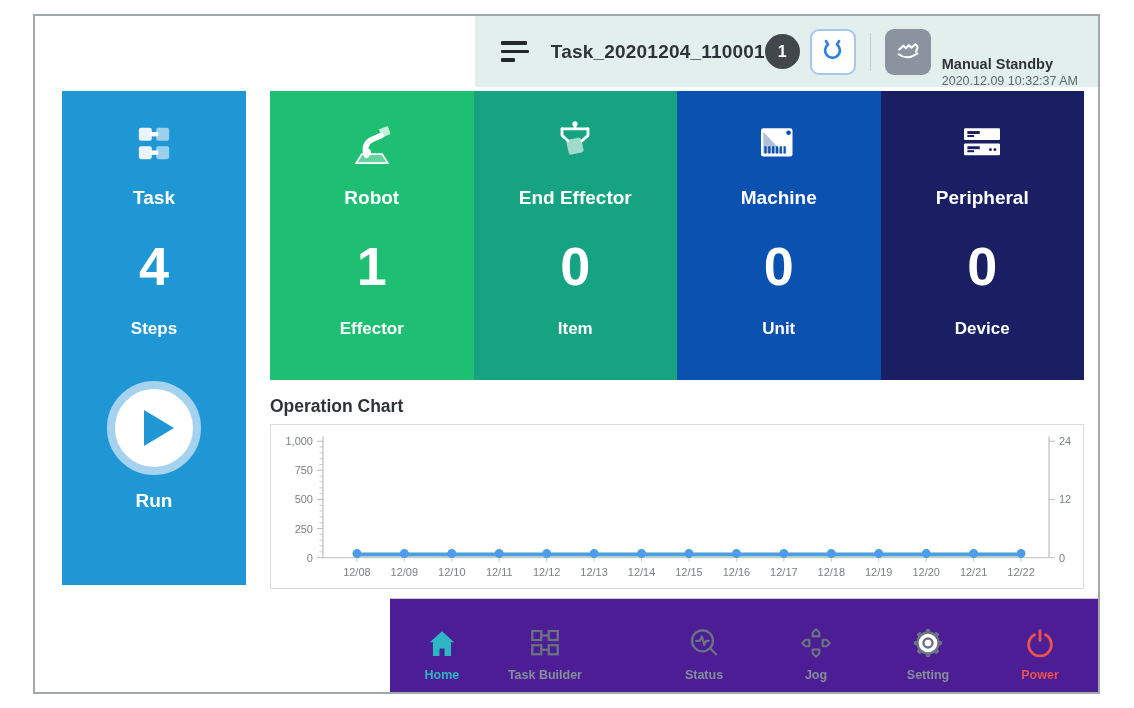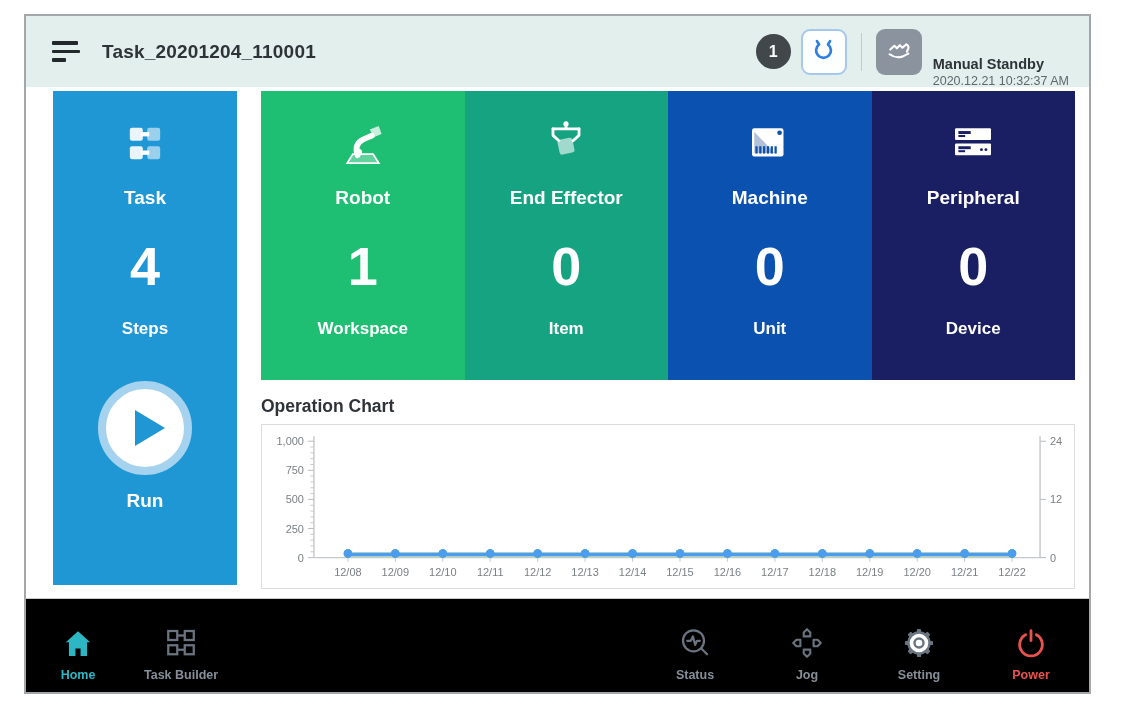--- a/index.html
+++ b/index.html
@@ -1,19 +1,19 @@
 <!DOCTYPE html>
 <html><head>
 <meta charset="utf-8">
 <style>
   * { margin:0; padding:0; box-sizing:border-box; }
   html,body { width:1134px; height:708px; background:#ffffff; font-family:"Liberation Sans", sans-serif; overflow:hidden; }
 
-  #app { position:absolute; left:24px; top:14px; width:1067px; height:680px;
-         border:2px solid #a3a7a9; background:#fff; display:flex; flex-direction:column; }
+  #app { position:absolute; left:33px; top:14px; width:1067px; height:680px;
+         border:2px solid #a3a7a9; background:#fff; display:flex; flex-direction:column;align-items:flex-end; }
 
   
   .hdr { height:71px; flex:0 0 71px; background:#e2efec; display:flex; align-items:center; padding:0 20px 0 26px; }
   .hamburger { width:30px; height:24px; display:flex; flex-direction:column; justify-content:center; gap:5px; cursor:pointer; margin-right:20px; }
   .hamburger i { display:block; height:3.5px; background:#22282b; border-radius:1px; }
   .hamburger i:nth-child(1){ width:26px; }
   .hamburger i:nth-child(2){ width:28px; }
   .hamburger i:nth-child(3){ width:14px; }
   .hdr-title { font-size:19px; font-weight:bold; color:#2e3338; letter-spacing:.2px; }
   .hdr-right { margin-left:auto; display:flex; align-items:center; }
@@ -49,21 +49,21 @@
   .legend { margin-left:auto; display:flex; align-items:center; gap:26px; }
   .legend-item { display:flex; align-items:center; gap:7px; }
   .legend-dot { width:13px; height:13px; border-radius:50%; position:relative; }
   .legend-dot::after { content:""; position:absolute; left:4px; top:4px; width:5px; height:5px; border-radius:50%; background:rgba(0,0,0,.5); }
   .legend-label { font-size:13px; color:#55595e; }
 
   .chart-panel { margin-top:7px; height:165px; border:1px solid #d9dde0; background:#fff; }
   .chart-panel svg { display:block; width:100%; height:100%; }
 
   
-  .footer { flex:0 0 94px; border-top:1px solid #c9ccce; background:#000000; display:flex; align-items:center;
+  .footer { flex:0 0 94px; border-top:1px solid #c9ccce; background:#4c1d95; display:flex; align-items:center;
             justify-content:space-between; padding:16px 30px 0 24px; }
   .nav-group { display:flex; align-items:flex-end; }
   .nav-group.left > * { margin-right:38px; }
   .nav-group.right > * { margin-left:56px; }
   .nav-item { display:flex; flex-direction:column; align-items:center; gap:7px; color:#6a7480; cursor:pointer; min-width:56px; }
   .nav-item .nav-label { font-size:12.5px; font-weight:bold; color:#868f99; white-space:nowrap; }
   .nav-item.tinted .nav-label { color:inherit; }
 </style>
 </head>
 <body>
@@ -94,21 +94,21 @@
           <g fill="none" stroke="#ffffff" stroke-width="1.7" stroke-linecap="round" stroke-linejoin="round">
             <path d="M5 10 l3.3-3 2 2 2.4-2.4 2 2 3-2.6"></path>
             <path d="M17.7 6 c1.6.4 2.3 1.9 1.7 3.4 l-1.1 2.4"></path>
             <path d="M4.5 13.8 q4.8 3.6 10.2 1.9 l4.8-2.4"></path>
           </g>
         </svg>
       </div>
 
       <div class="mode-text">
         <div class="l1">Manual Standby</div>
-        <div class="l2">2020.12.21 10:32:37 AM</div>
+        <div class="l2">2020.12.09 10:32:37 AM</div>
       </div>
     </div>
   </div>
 
   <div class="content">
 
     <div class="card task-card" style="background: rgb(31, 151, 212);">
       <div class="c-icon">
         <svg width="52" height="52" viewBox="0 0 48 48">
           <g>
@@ -140,21 +140,21 @@
           <div class="c-icon">
             <svg width="54" height="54" viewBox="0 0 48 48">
               <polygon points="10,41 38,41 33,33 15,33" fill="rgba(255,255,255,0.3)" stroke="#ffffff" stroke-width="1.6"></polygon>
               <path d="M19 34 q-3-10 5-14 l8-3.5" fill="none" stroke="#ffffff" stroke-width="5" stroke-linecap="round"></path>
               <polygon points="30,11 38,8 40.5,15 33.5,18" fill="rgba(255,255,255,0.75)"></polygon>
               <circle cx="20" cy="31.5" r="3.2" fill="#ffffff"></circle>
             </svg>
           </div>
           <div class="c-title">Robot</div>
           <div class="c-value">1</div>
-          <div class="c-unit">Workspace</div>
+          <div class="c-unit">Effector</div>
         </div>
 
         <div class="card" style="background: rgb(22, 163, 130);">
           <div class="c-icon">
             <svg width="52" height="52" viewBox="0 0 48 48">
               <g fill="none" stroke="#ffffff" stroke-width="2.6" stroke-linecap="round" stroke-linejoin="round">
                 <path d="M24 10 V5"></path>
                 <path d="M12 10 H36"></path>
                 <path d="M12 10 v6 l5.5 5"></path>
                 <path d="M36 10 v6 l-5.5 5"></path>

